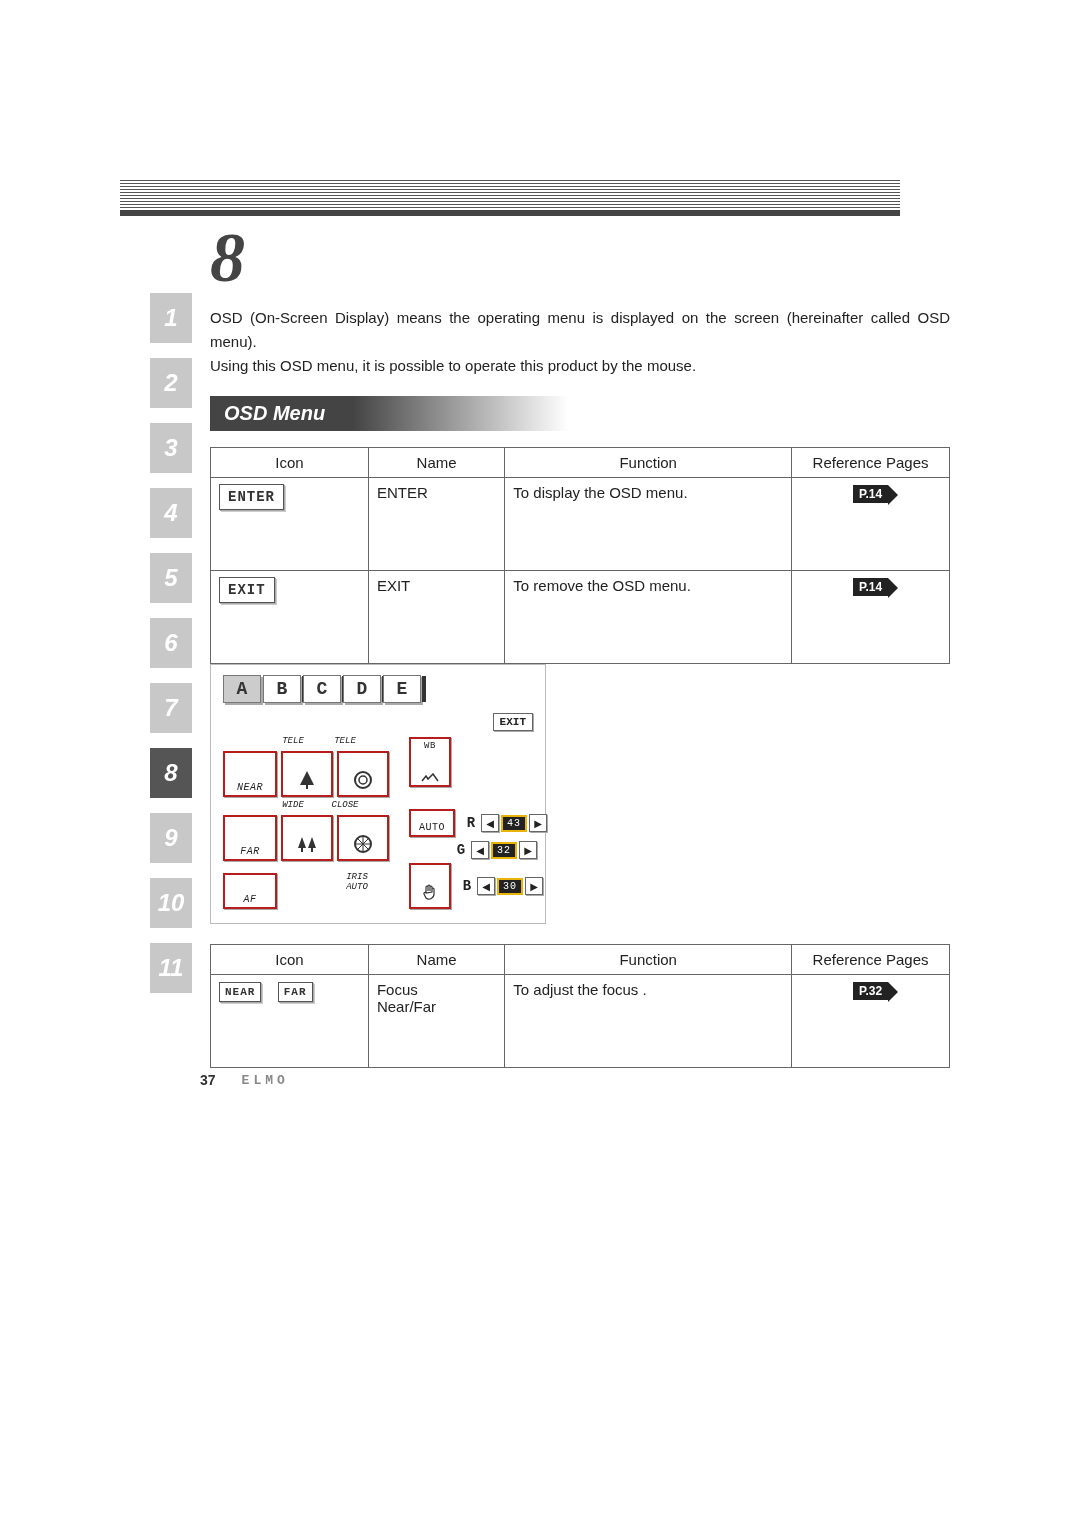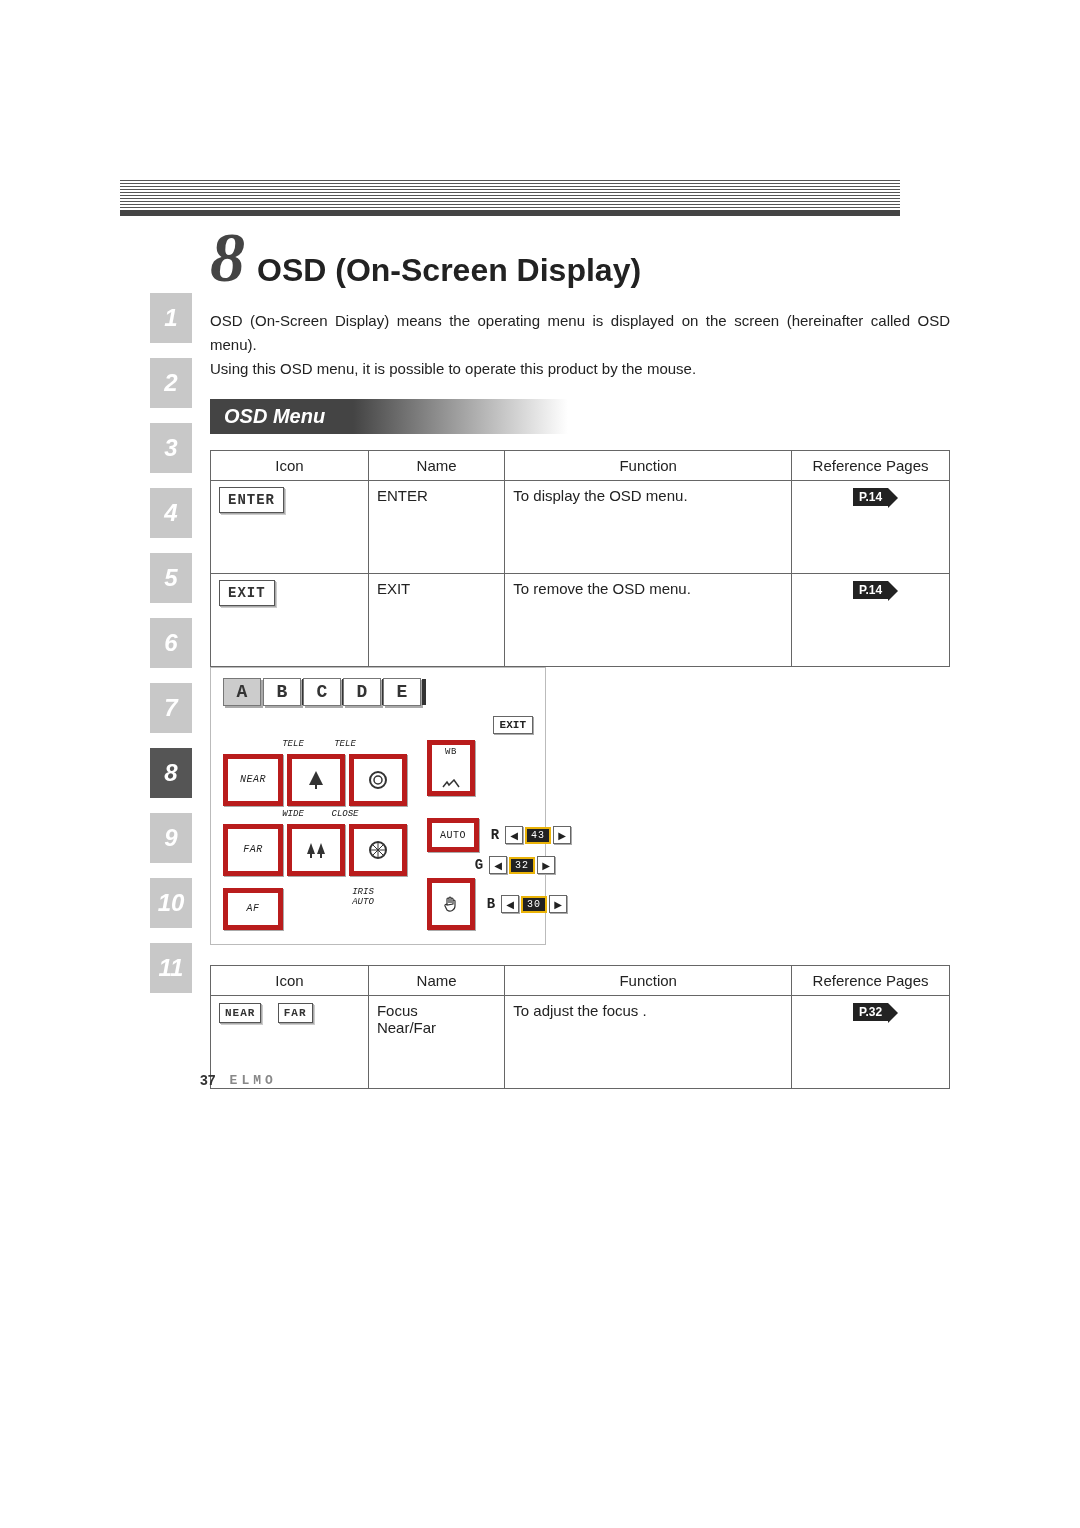--- a/index.html
+++ b/index.html
@@ -177,28 +177,28 @@
     border: 1px solid #666;
     padding: 2px 6px;
     background: #fff;
     box-shadow: 1px 1px 0 #aaa;
   }
   .cell {
     font-family: "Lucida Console","Courier New",monospace;
     font-size: 10px;
     letter-spacing: 0.5px;
     text-align: center;
-    border: 5px solid #b91c1c;
+    border: 2px solid #b91c1c;
     background: #fff;
     min-width: 40px;
     min-height: 28px;
     padding: 2px 4px;
     display: flex;
     flex-direction: column;
-    justify-content: center;
+    justify-content: flex-end;
     align-items: center;
     box-shadow: 1px 1px 0 #aaa;
     gap: 22px;
   }
   .cell.lg { min-height: 38px; }
   .cell-img { width: 26px; height: 26px; display:flex; align-items:center; justify-content:center; }
   .menu-grid {
     display: flex;
     gap: 20px;
   }
@@ -271,20 +271,21 @@
     display: flex;
     align-items: center;
     gap: 14px;
   }
   .brand {
     font-family: "Courier New", monospace;
     font-size: 13px;
     font-weight: bold;
     letter-spacing: 4px;
     color: #888;
+    margin-left: 12px;
   }
 
   
   svg { display:block; }
   .space { height: 20px; }
 </style>
 </head>
 <body>
 
 <div class="page">
@@ -300,21 +301,20 @@
     <div class="side-tab">7</div>
     <div class="side-tab active">8</div>
     <div class="side-tab">9</div>
     <div class="side-tab">10</div>
     <div class="side-tab">11</div>
   </div>
 
   <div class="content">
     <div class="chapter-row">
       <div class="chapter-num">8</div>
-      <div class="chapter-title">OSD (On-Screen Display)</div>
     </div>
 
     <div class="intro">
       <span>OSD (On-Screen Display) means the operating menu is displayed on the screen (hereinafter called OSD menu).</span><br>
       <span>Using this OSD menu, it is possible to operate this product by the mouse.</span>
     </div>
 
     <div class="section-title">OSD Menu</div>
 
     <table class="osd">

